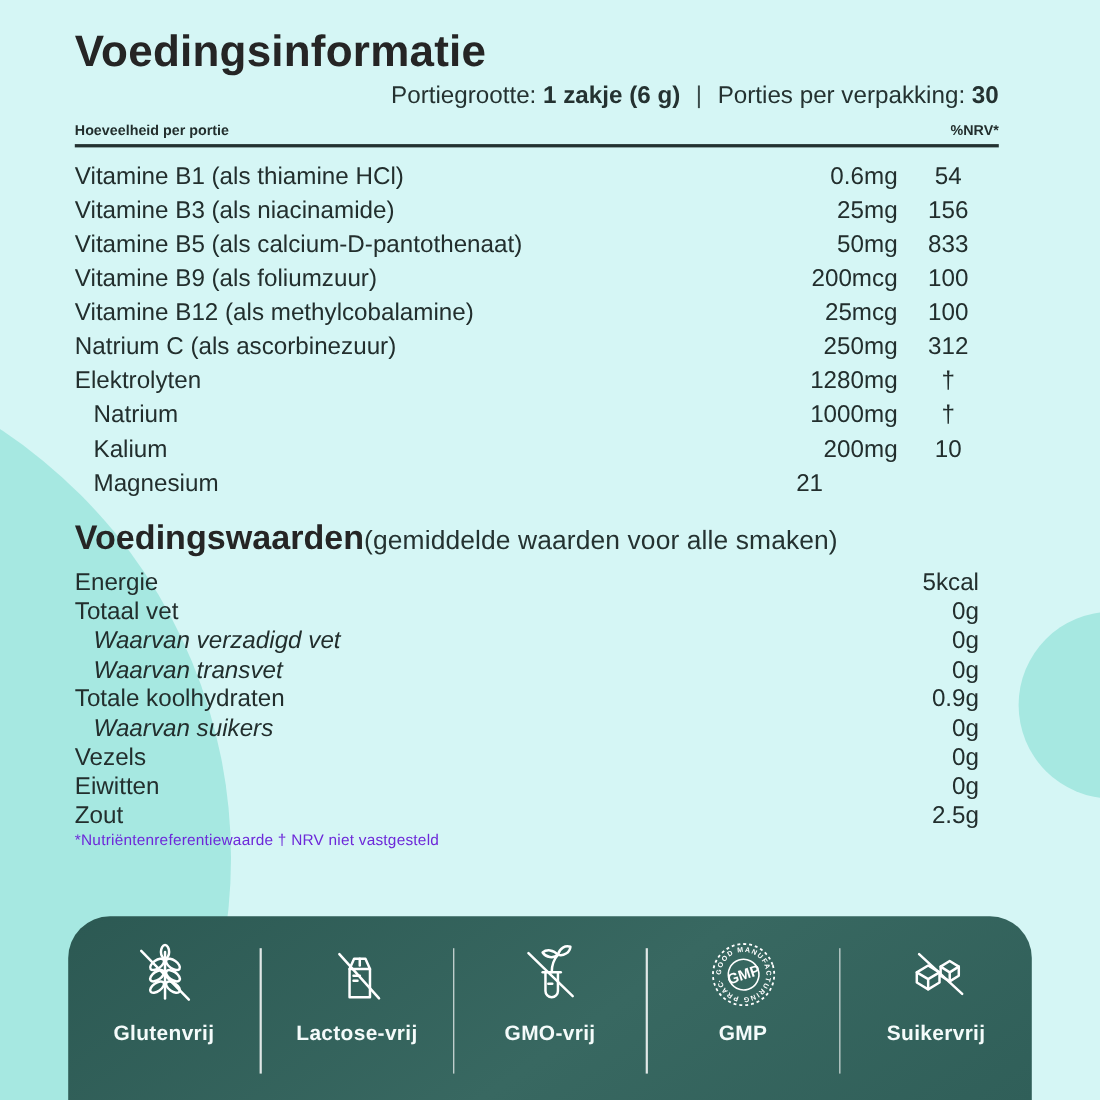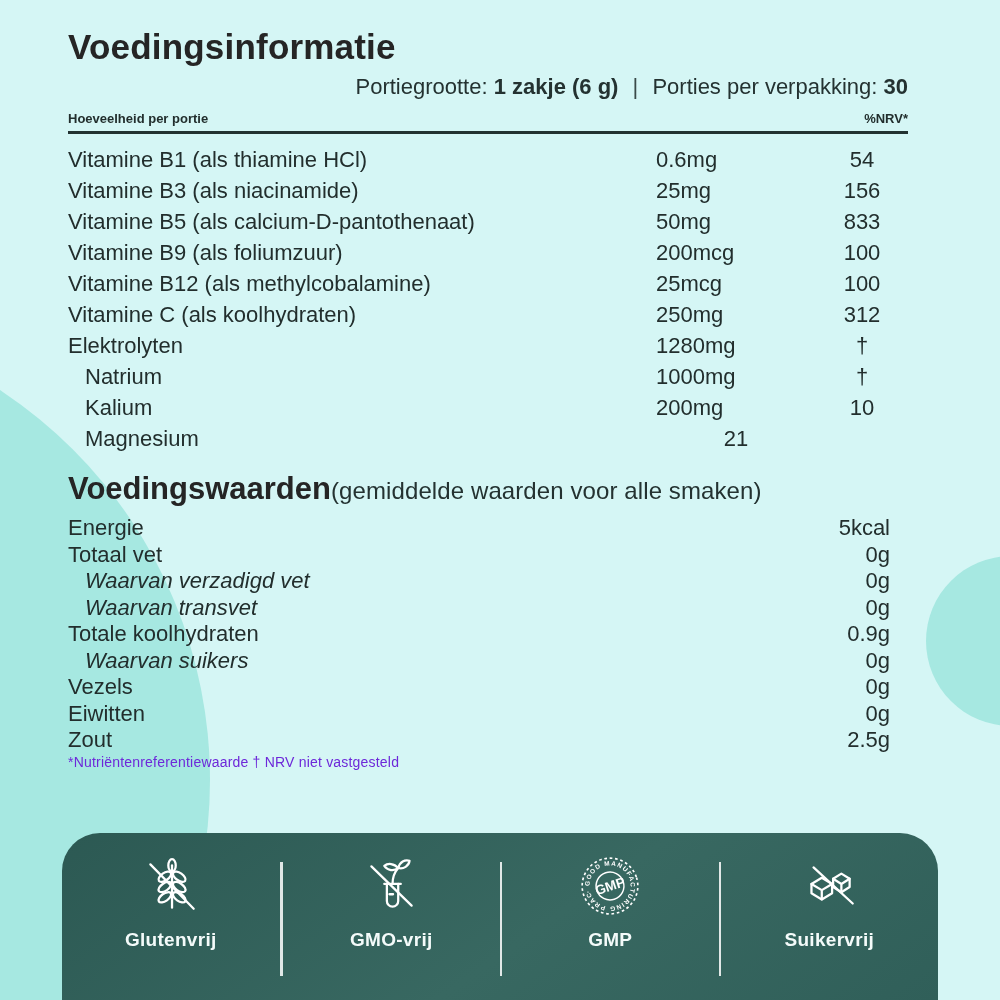--- a/index.html
+++ b/index.html
@@ -10,32 +10,32 @@
     color: #222e2d;
     position: relative;
     overflow: hidden;
   }
   .blob { position: absolute; border-radius: 50%; background: #a6e8e1; }
   .blob-left { width: 934px; height: 934px; left: -724px; top: 313px; }
   .blob-right { width: 170px; height: 170px; left: 926px; top: 556px; }
 
   .content { position: absolute; left: 0; top: 0; width: 1000px; padding: 26px 92px 0 68px; }
 
-  h1 { font-size: 35px; font-weight: 800; color: #252525; letter-spacing: .2px; line-height: 42px; }
+  h1 { font-size: 40px; font-weight: 800; color: #252525; letter-spacing: .2px; line-height: 42px; }
   .serving { font-size: 22px; line-height: 30px; margin-top: 4px; color: #243231; text-align: right; }
   .serving .sep { margin: 0 8px; color: #3a4a49; }
   .serving .b { font-weight: 700; }
 
   .thead { display: grid; grid-template-columns: 1fr 160px 92px; margin-top: 9px; font-size: 13px; font-weight: 700; }
   .thead .nrv-h { grid-column: 3; text-align: right; }
   .rule { border-bottom: 3px solid #233231; margin-top: 5px; }
 
   .ttable { margin-top: 10px; }
   .trow { display: grid; grid-template-columns: 1fr 160px 92px; font-size: 22px; line-height: 31px; }
-  .trow .tamt { text-align: left; }
+  .trow .tamt { text-align: right; }
   .trow .tnrv { text-align: center; }
   .trow .tname.indent { padding-left: 17px; }
   .trow.group .tname { font-style: italic; }
 
   h2 { margin-top: 13px; line-height: 44px; font-size: 31px; font-weight: 800; color: #252525; white-space: nowrap; }
   h2 .h2sub { font-size: 24px; font-weight: 400; color: #243231; letter-spacing: .1px; }
 
   .vtable { margin-top: 2px; }
   .vrow { display: grid; grid-template-columns: 1fr auto; font-size: 22px; line-height: 26.5px; }
   .vrow .vval { text-align: right; padding-right: 18px; }
@@ -100,21 +100,21 @@
         <span class="tname">Vitamine B9 (als foliumzuur)</span>
         <span class="tamt">200mcg</span>
         <span class="tnrv">100</span>
       </div>
       <div class="trow">
         <span class="tname">Vitamine B12 (als methylcobalamine)</span>
         <span class="tamt">25mcg</span>
         <span class="tnrv">100</span>
       </div>
       <div class="trow">
-        <span class="tname">Vitamine C (als koolhydraten)</span>
+        <span class="tname">Natrium C (als ascorbinezuur)</span>
         <span class="tamt">250mg</span>
         <span class="tnrv">312</span>
       </div>
       <div class="trow">
         <span class="tname">Elektrolyten</span>
         <span class="tamt">1280mg</span>
         <span class="tnrv">†</span>
       </div>
       <div class="trow group">
         <span class="tamt"></span>
@@ -194,20 +194,33 @@
           <ellipse cx="26" cy="43" rx="7" ry="3.6" transform="rotate(-35 26 43)"></ellipse>
           <ellipse cx="40" cy="43" rx="7" ry="3.6" transform="rotate(35 40 43)"></ellipse>
           <path d="M12 11 L54 54"></path>
         </g>
       </svg>
       <div class="blabel">Glutenvrij</div>
     </div>
 
     <div class="vdiv"></div>
 
+    <div class="badge">
+      <svg class="bicon" viewBox="0 0 64 64">
+        <g fill="none" stroke="#ffffff" stroke-width="2.2" stroke-linecap="round" stroke-linejoin="round">
+          <path d="M25 27 L29 18 H39 L43 27 V52 H25 Z"></path>
+          <path d="M25 27 H43"></path>
+          <path d="M34 18 L34 24"></path>
+          <path d="M28.5 33 H34"></path>
+          <path d="M28.5 37.5 H32"></path>
+          <path d="M16 14 L51 53"></path>
+        </g>
+      </svg>
+      <div class="blabel">Lactose-vrij</div>
+    </div>
 
     <div class="vdiv"></div>
 
     <div class="badge">
       <svg class="bicon" viewBox="0 0 64 64">
         <g fill="none" stroke="#ffffff" stroke-width="2.2" stroke-linecap="round" stroke-linejoin="round">
           <path d="M28 30 V46.5 a5.5 5.5 0 0 0 11 0 V30"></path>
           <path d="M25.5 30 H41.5"></path>
           <path d="M33.5 30 C33.5 23 35 19 39 14.5"></path>
           <path d="M39 14.5 C35 10 29 9.5 25.5 12.5 C28.5 17 35 18 39 14.5 Z"></path>

